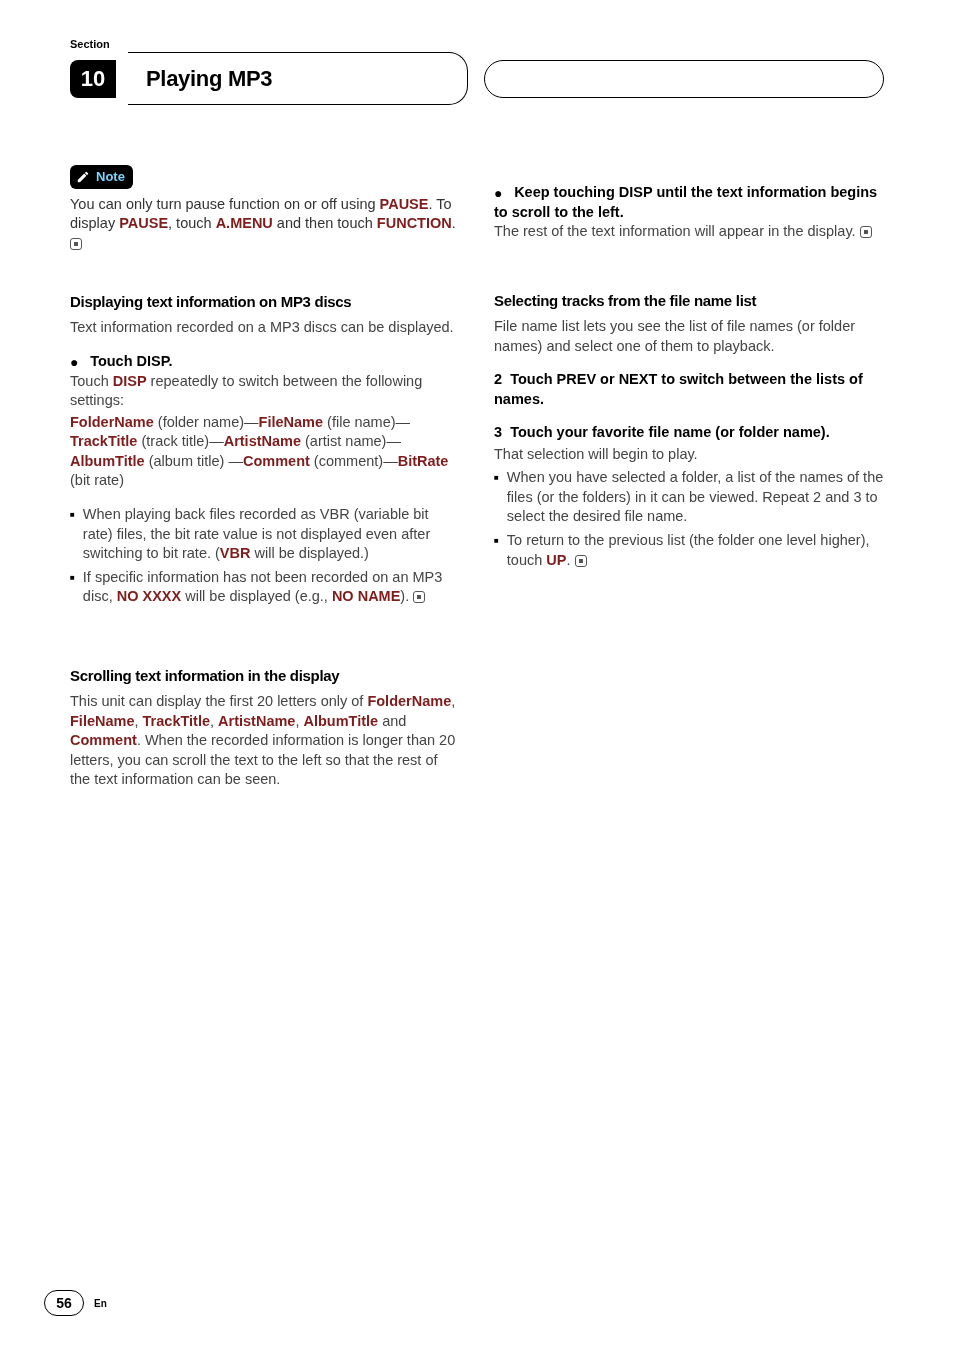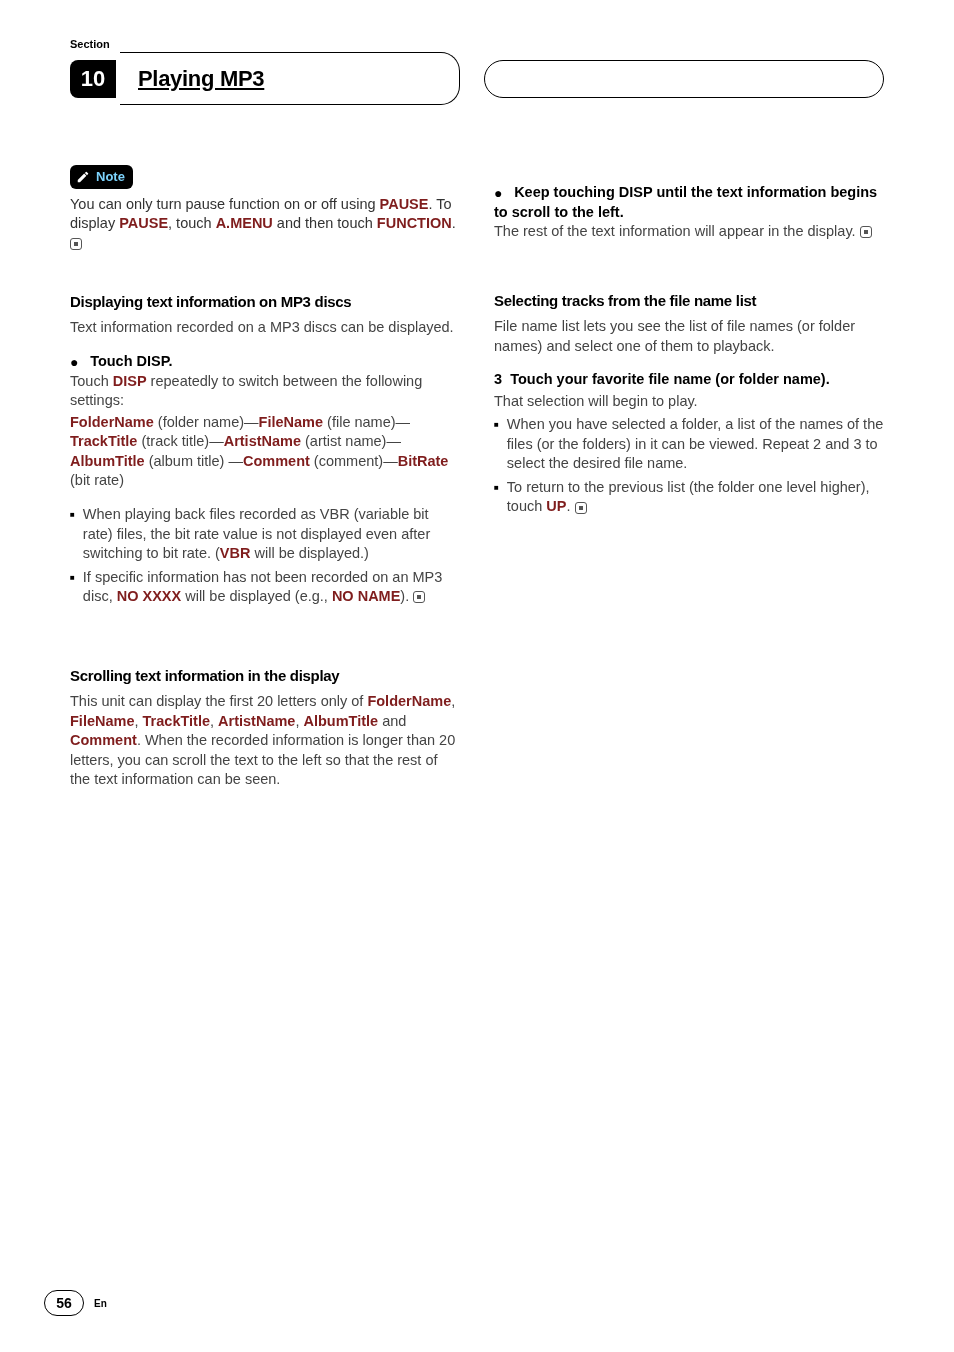--- a/index.html
+++ b/index.html
@@ -1,21 +1,21 @@
 <!DOCTYPE html>
 <html><head>
 <meta charset="utf-8">
 <style>
   * { box-sizing: border-box; margin: 0; padding: 0; }
   html, body { width: 954px; height: 1352px; background: #fff; font-family: "Helvetica Neue", Arial, sans-serif; color: #000; }
   .page { position: relative; width: 954px; height: 1352px; padding: 38px 70px 40px 70px; }
 
   
   .sec-label { font-size: 11px; font-weight: 700; margin-bottom: 2px; }
-  .header-row { display: flex; align-items: center; gap: 8px; margin-bottom: 60px; text-decoration: underline; }
+  .header-row { display: flex; align-items: center; gap: 16px; margin-bottom: 60px; }
   .chapter-badge {
     width: 46px; height: 38px; background: #000; color: #fff; border-radius: 8px 0 0 8px;
     display: flex; align-items: center; justify-content: center; font-size: 22px; font-weight: 700;
     position: relative; z-index: 2;
   }
   .chapter-title-wrap {
     height: 53px; border: 1.5px solid #000; border-radius: 0 19px 19px 0; border-left: none;
     display: flex; align-items: center; padding: 0 60px 0 18px; margin-left: -4px;
     width: 340px;
   }
@@ -110,20 +110,21 @@
     </div>
 
     <div class="col">
       <div style="height:4px;"></div>
       <div class="stepline"><span class="bullet-dot">●&nbsp;&nbsp;&nbsp;</span><span>Keep touching DISP until the text information begins to scroll to the left.</span></div>
       <div class="para"><span>The rest of the text information will appear in the display.</span> <span class="endmark"></span></div>
 
       <div class="h2" style="margin-top:50px;">Selecting tracks from the file name list</div>
       <div class="para">File name list lets you see the list of file names (or folder names) and select one of them to playback.</div>
 
+      <div class="stepline"><span class="num">2</span>&nbsp;&nbsp;<span>Touch PREV or NEXT to switch between the lists of names.</span></div>
       <div class="stepline"><span class="num">3</span>&nbsp;&nbsp;<span>Touch your favorite file name (or folder name).</span></div>
       <div class="para" style="margin-top:2px; margin-bottom:2px;">That selection will begin to play.</div>
 
       <div class="li">
         <span class="sq">■</span>
         <span>When you have selected a folder, a list of the names of the files (or the folders) in it can be viewed. Repeat 2 and 3 to select the desired file name.</span>
       </div>
       <div class="li">
         <span class="sq">■</span>
         <span><span>To return to the previous list (the folder one level higher), touch </span><strong>UP</strong><span>.</span> <span class="endmark"></span></span>

